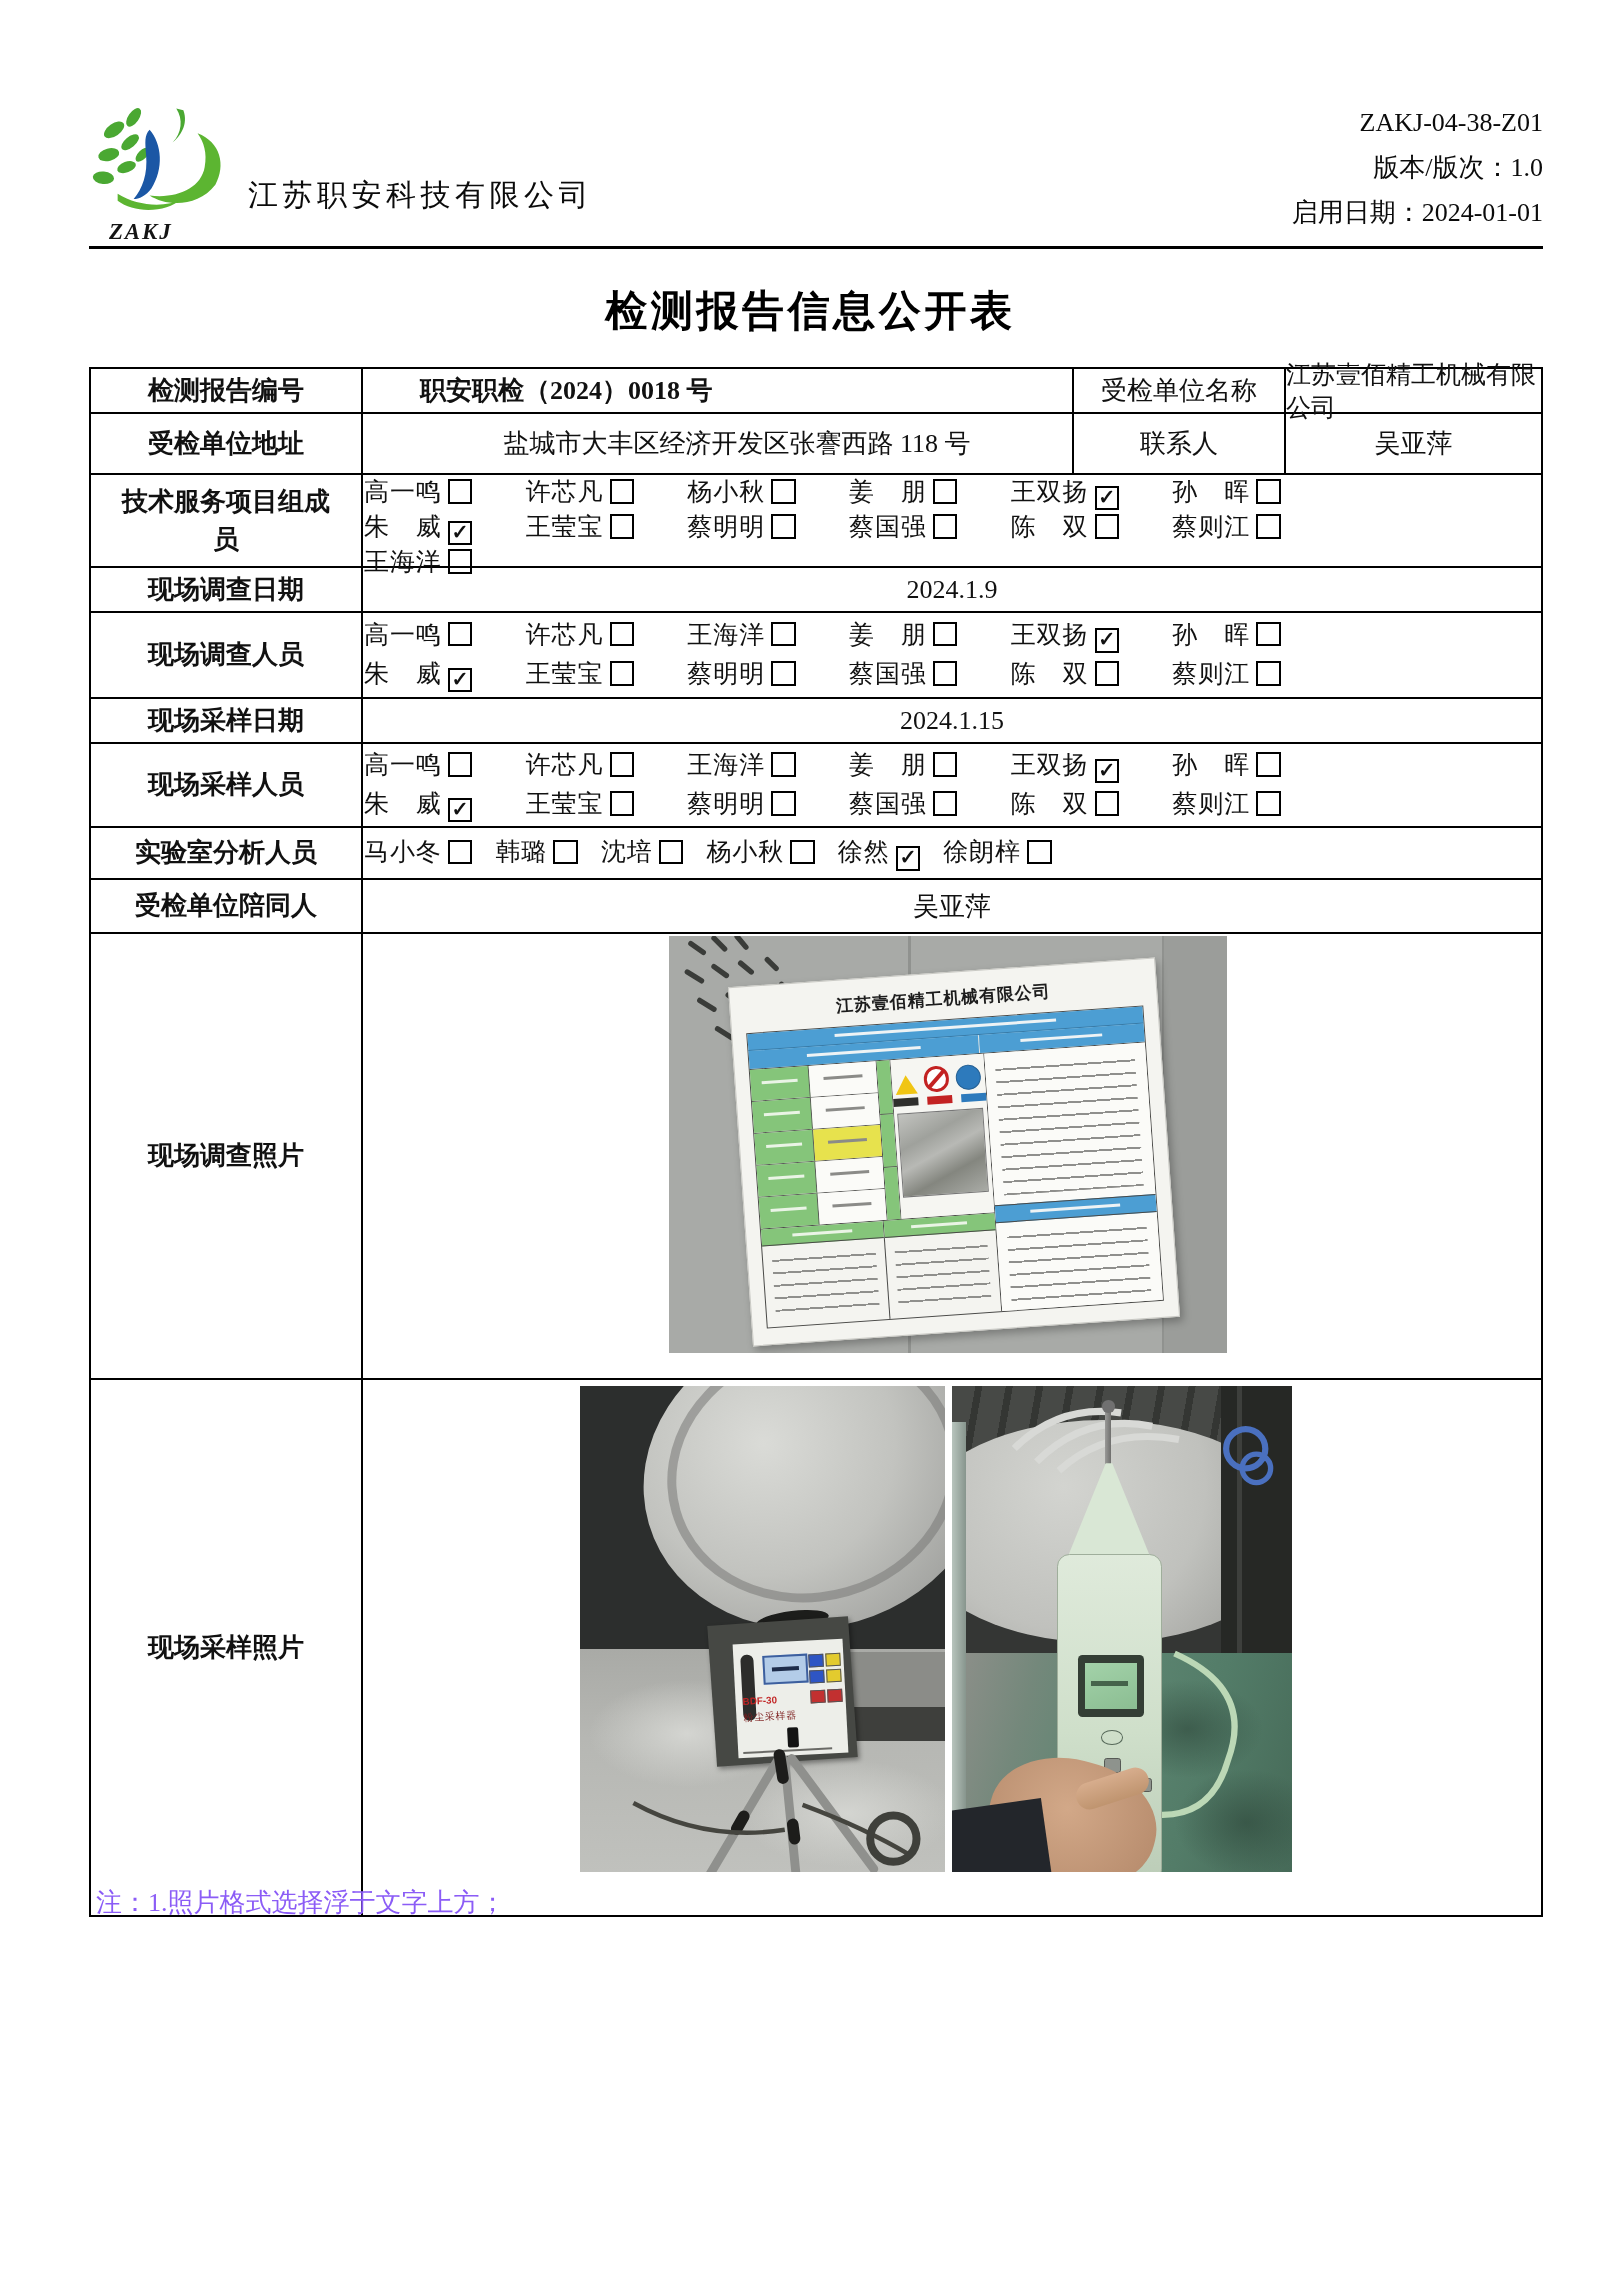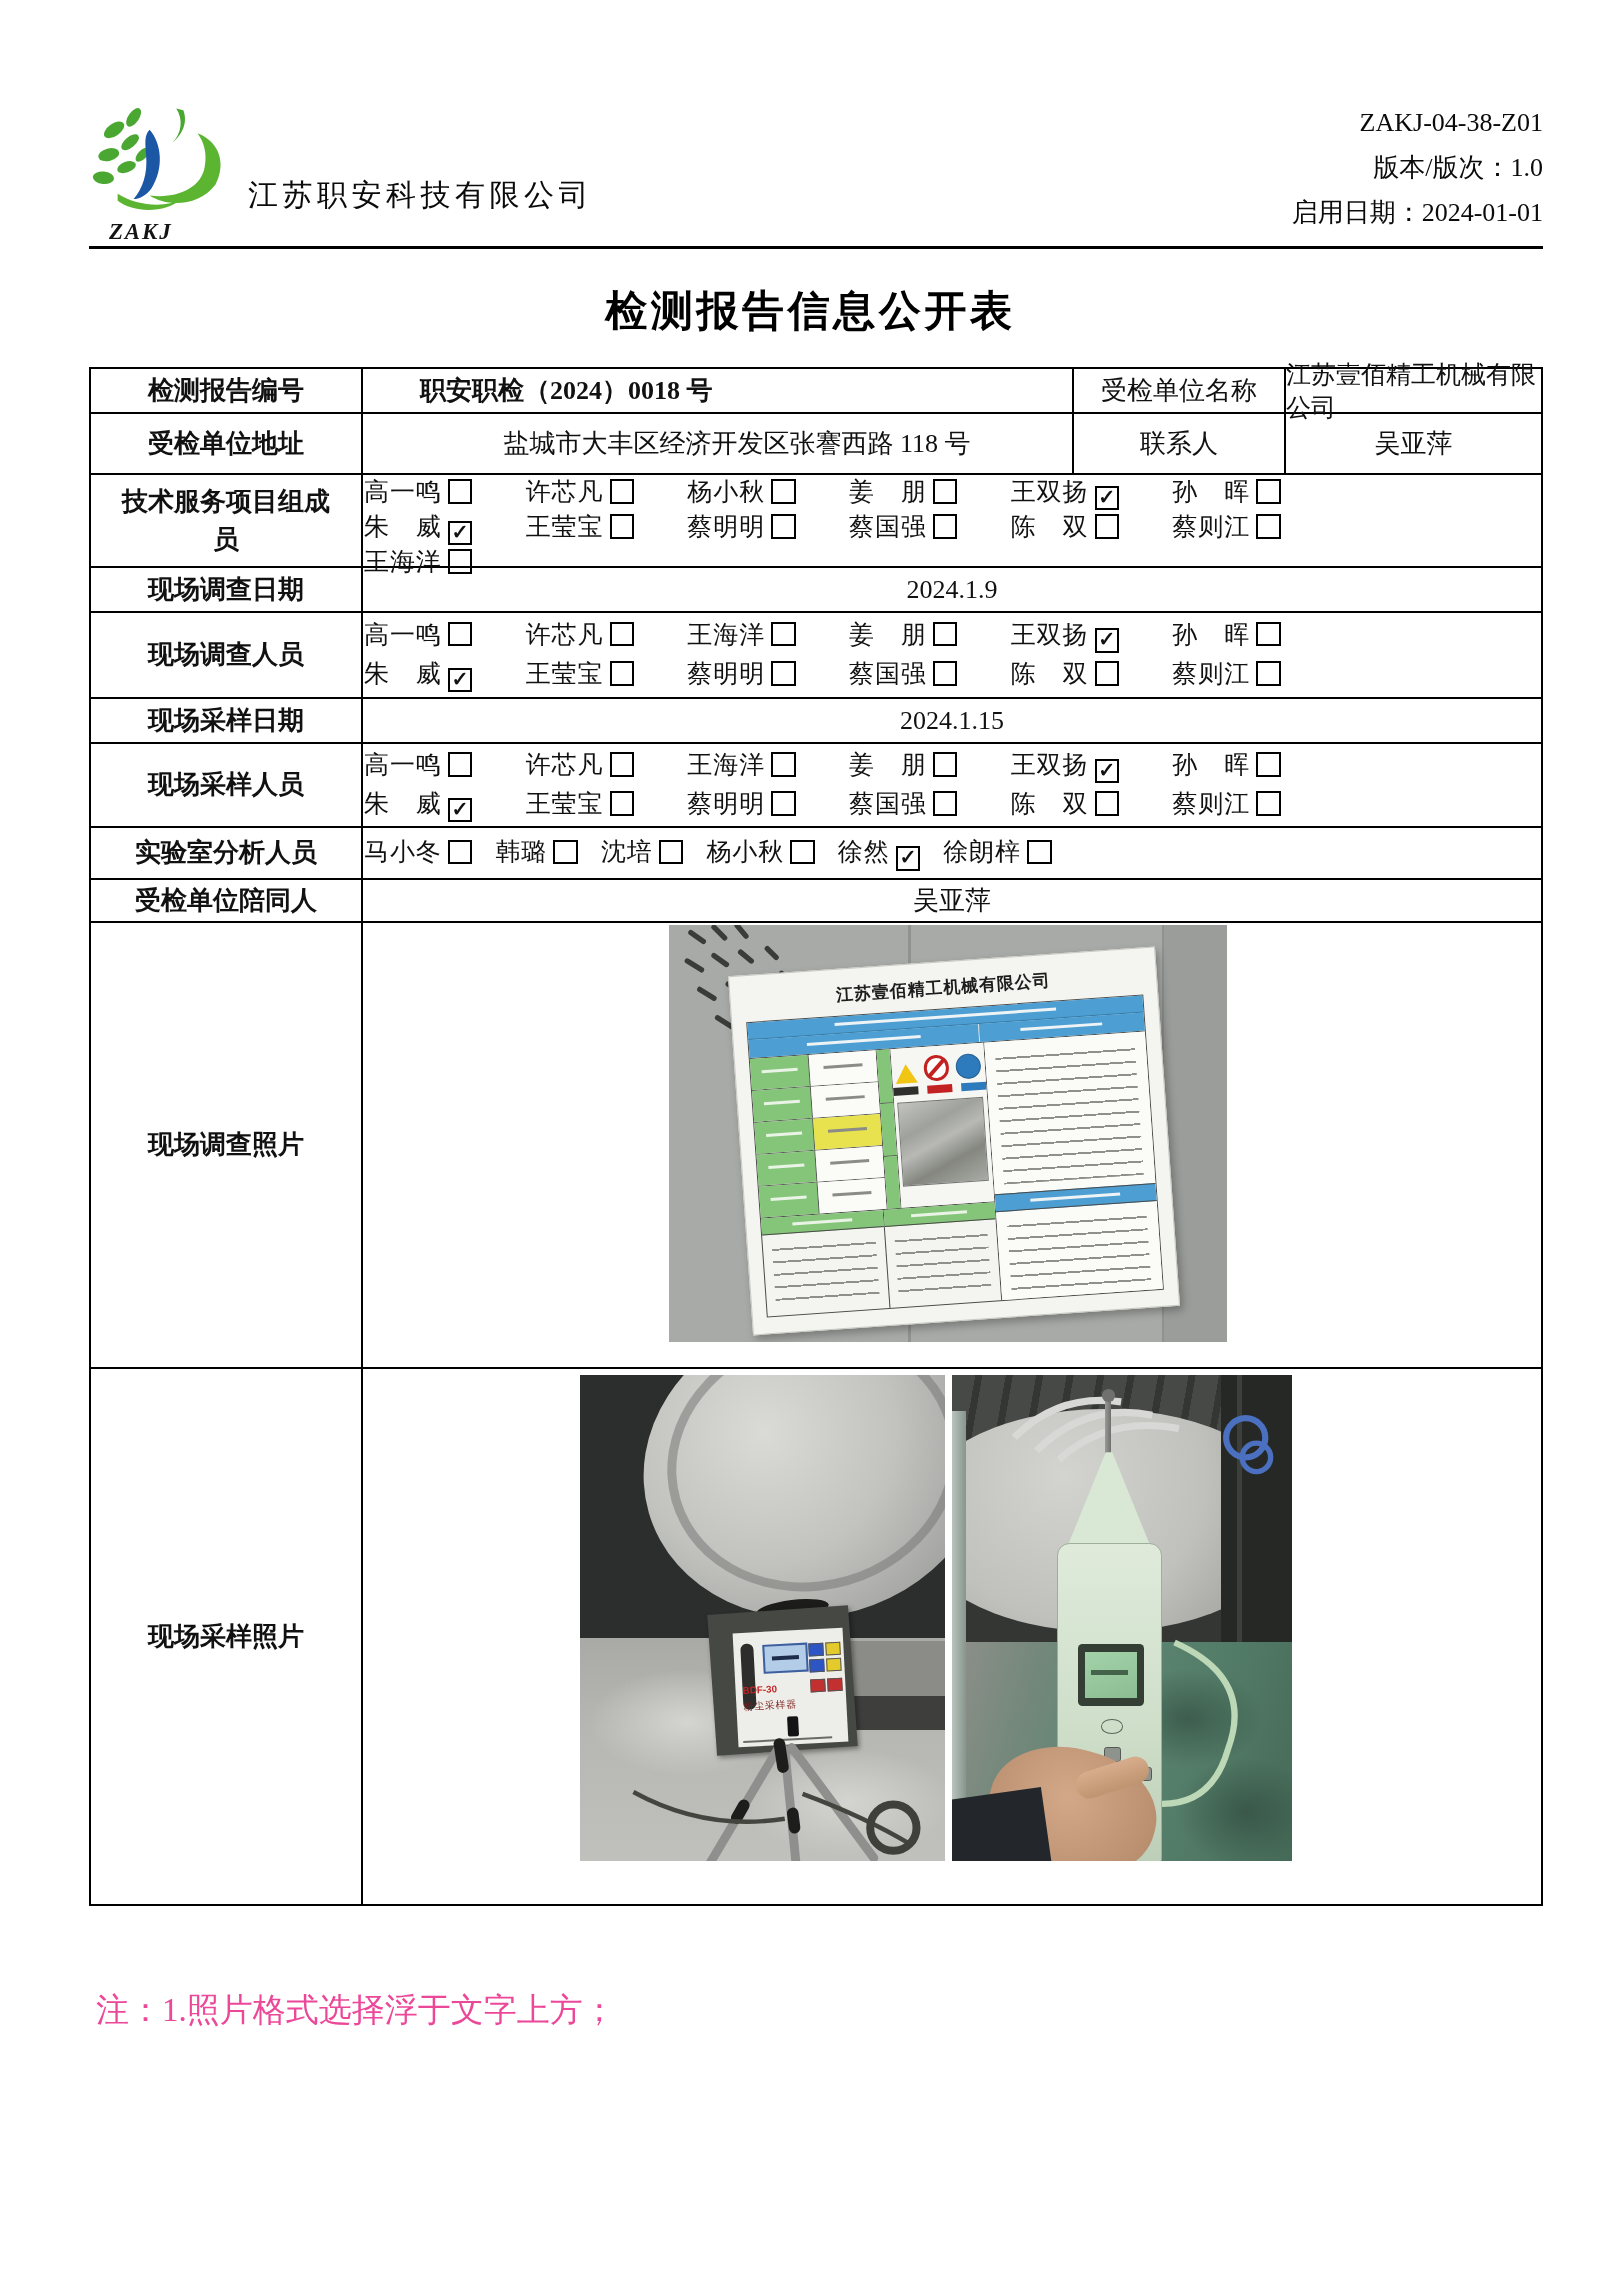--- a/index.html
+++ b/index.html
@@ -161,21 +161,21 @@
   .pc-textlines{position:absolute;left:23px;top:283px;width:57px;height:23px;
         background:repeating-linear-gradient(180deg,rgba(0,0,0,0) 0 5.3px,#62705f 5.3px 7.1px,rgba(0,0,0,0) 7.1px 10.7px);}
   .pc-hand{position:absolute;left:36px;top:374px;width:169px;height:125px;border-radius:48%;
         background:radial-gradient(circle at 45% 40%,#d2a браa...);} 
   .pc-hand{background:radial-gradient(circle at 45% 40%,#d2a888,#b98e6f 80%);transform:rotate(14deg);}
   .pc-thumb{position:absolute;left:123px;top:389px;width:75px;height:27px;border-radius:14.3px;
         background:linear-gradient(180deg,#d7ad8d,#bf946f);transform:rotate(-18deg);}
   .pc-sleeve{position:absolute;left:-12.5px;top:419px;width:107px;height:80px;background:#23262b;transform:rotate(-8deg);}
 
   
-  .note{position:absolute;left:96px;top:1988px;font-size:33px;color:#ec4899;}
+  .note{position:absolute;left:96px;top:1885px;font-size:26px;color:#8b5cf6;}
   .footer{position:absolute;left:0;top:2105px;width:100%;text-align:center;font-size:26px;letter-spacing:1.8px;color:#1a1a1a;}
 </style>
 </head>
 <body>
 
 <div class="page">
 
   <svg class="hdr-logo" viewBox="0 0 170 128">
     <g fill="#4aa832">
       <ellipse cx="26" cy="30" rx="13" ry="7" transform="rotate(-35 26 30)"></ellipse>
@@ -314,21 +314,21 @@
               <span class="member"><span class="mname">韩璐</span><span class="cbox"></span></span>
               <span class="member"><span class="mname">沈培</span><span class="cbox"></span></span>
               <span class="member"><span class="mname">杨小秋</span><span class="cbox"></span></span>
               <span class="member"><span class="mname">徐然</span><span class="cbox checked">✓</span></span>
               <span class="member"><span class="mname">徐朗梓</span><span class="cbox"></span></span>
             </div>
           </div>
       </div>
     </div>
 
-    <div class="trow" style="height:43px;">
+    <div class="trow" style="height:54px;">
       <div class="cell lcell" style="padding:1.8px 9px;">受检单位陪同人</div>
       <div class="cell vcell centerv">吴亚萍</div>
     </div>
 
     <div class="trow" style="height:446px;">
       <div class="cell lcell">现场调查照片</div>
       <div class="cell vcell photocell">
         <div class="photoA">
           <div class="pa-seam" style="left:239px;"></div>
           <div class="pa-seam" style="left:493px;"></div>

